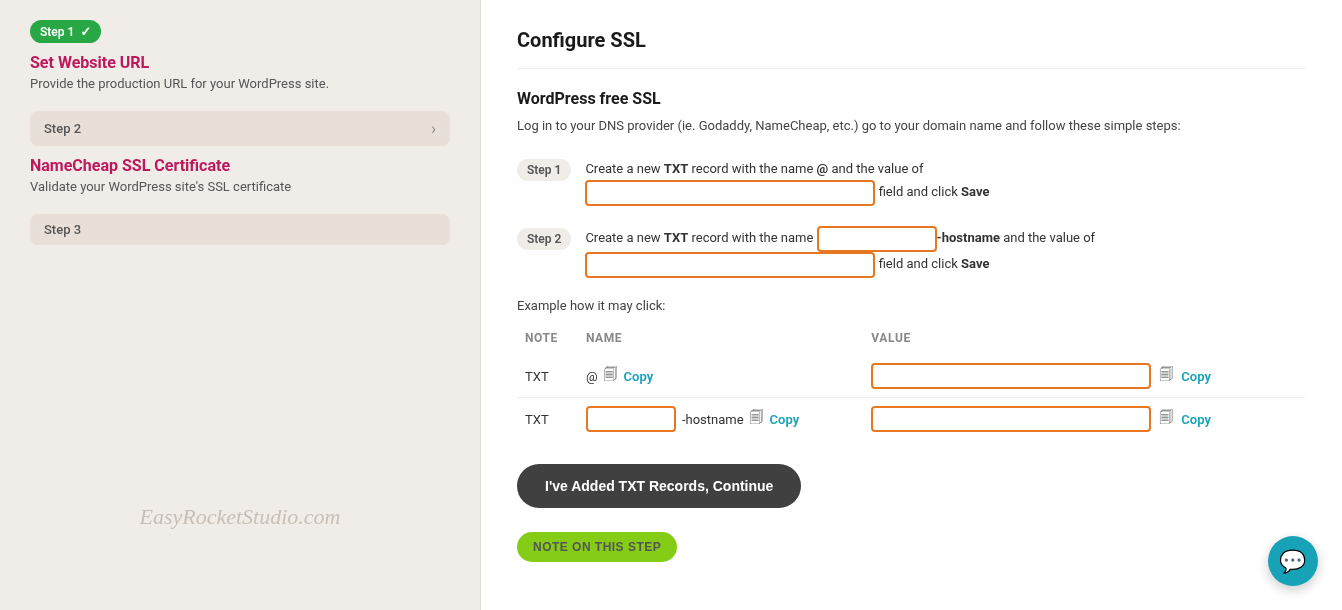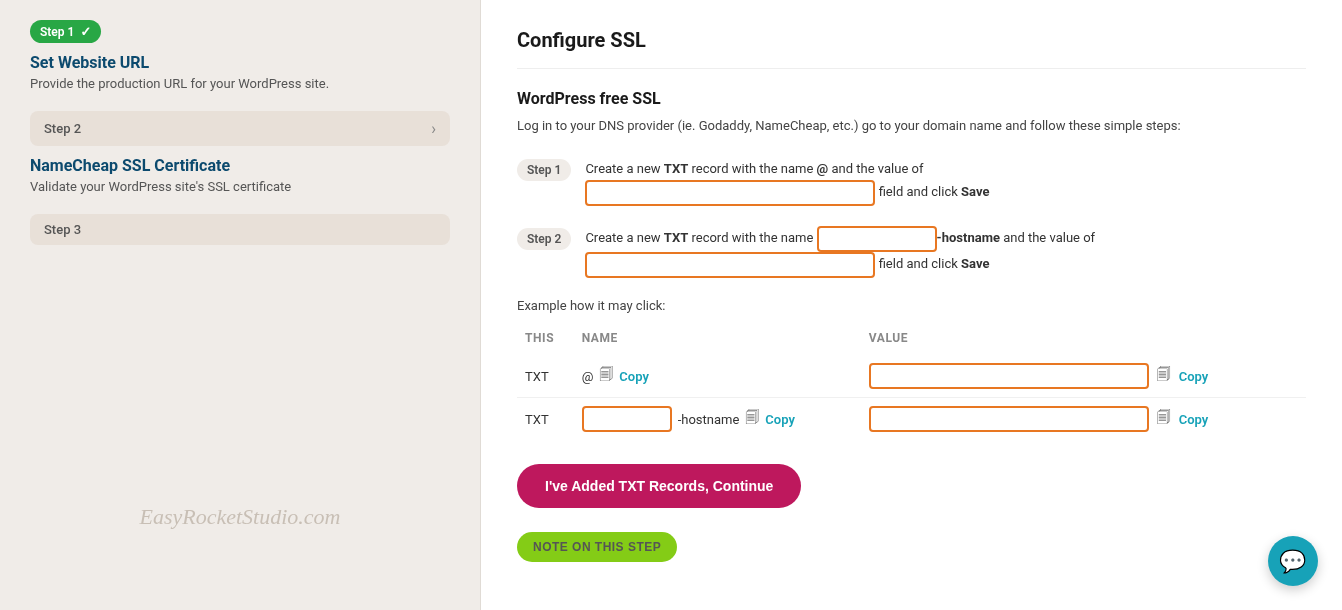--- a/index.html
+++ b/index.html
@@ -33,21 +33,21 @@
       margin-bottom: 10px;
     }
 
     .step-badge .checkmark {
       font-size: 13px;
     }
 
     .sidebar-section-title {
       font-weight: 700;
       font-size: 16px;
-      color: #0c4a6e;
+      color: #be185d;
       margin-bottom: 4px;
     }
 
     .sidebar-section-desc {
       font-size: 13px;
       color: #555;
       margin-bottom: 20px;
     }
 
     .step-pill {
@@ -223,21 +223,21 @@
     }
 
     .value-cell {
       display: flex;
       align-items: center;
       gap: 8px;
     }
 
     
     .continue-btn {
-      background: #be185d;
+      background: #404040;
       color: white;
       font-size: 14px;
       font-weight: 600;
       border: none;
       border-radius: 30px;
       padding: 14px 28px;
       cursor: pointer;
       margin-bottom: 24px;
     }
 
@@ -331,21 +331,21 @@
     </div>
   </div>
 
   
   <div class="example-label">Example how it may click:</div>
 
   
   <table class="dns-table">
     <thead>
       <tr>
-        <th>THIS</th>
+        <th>NOTE</th>
         <th>NAME</th>
         <th>VALUE</th>
       </tr>
     </thead>
     <tbody>
 
       <tr>
         <td>TXT</td>
         <td>
           <div class="name-cell">

